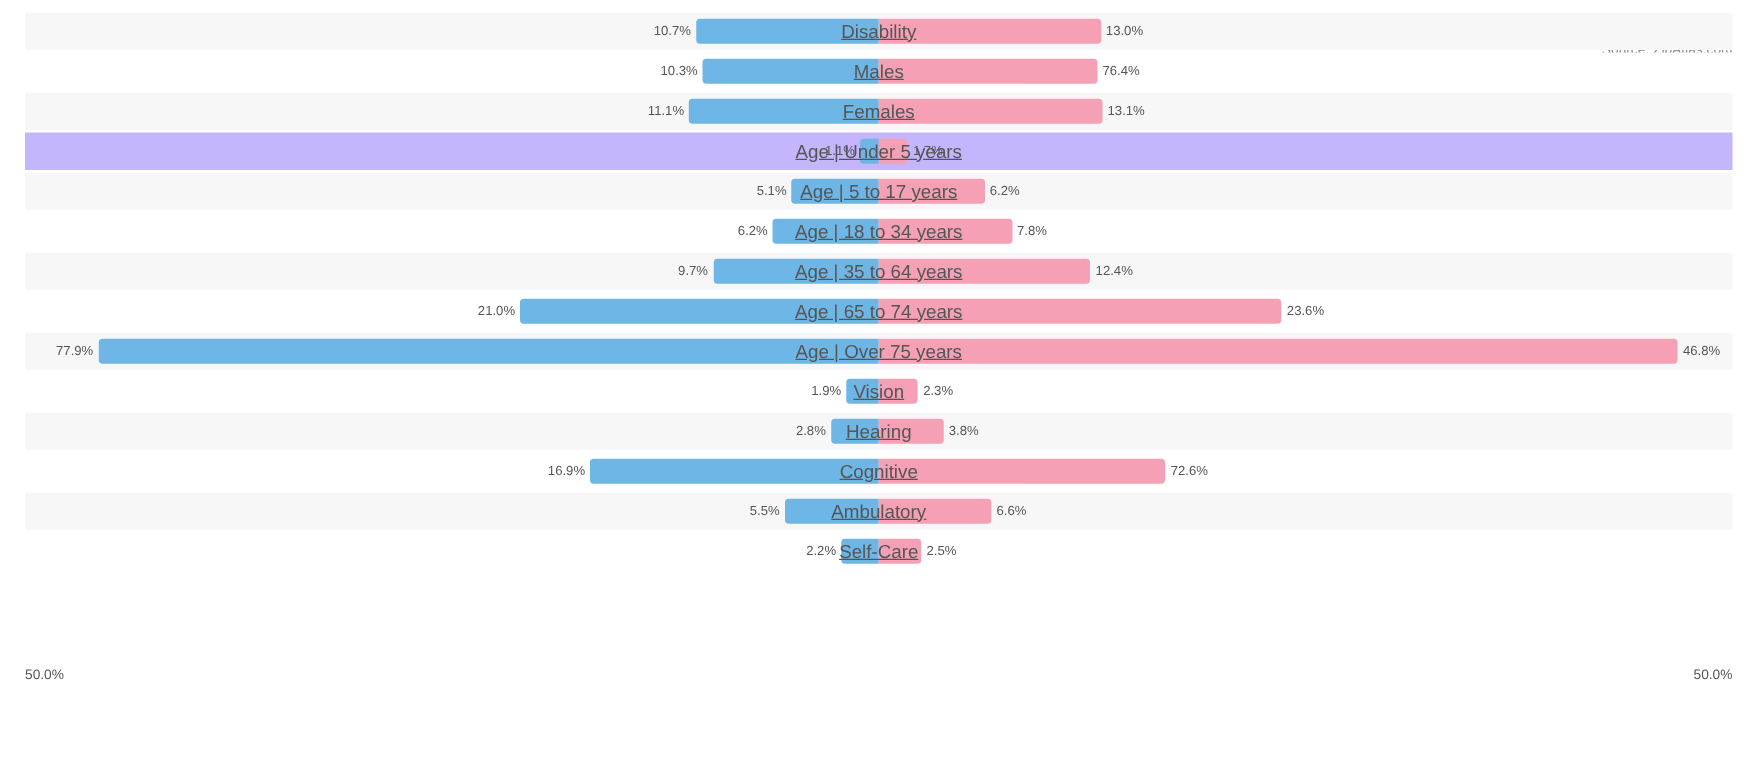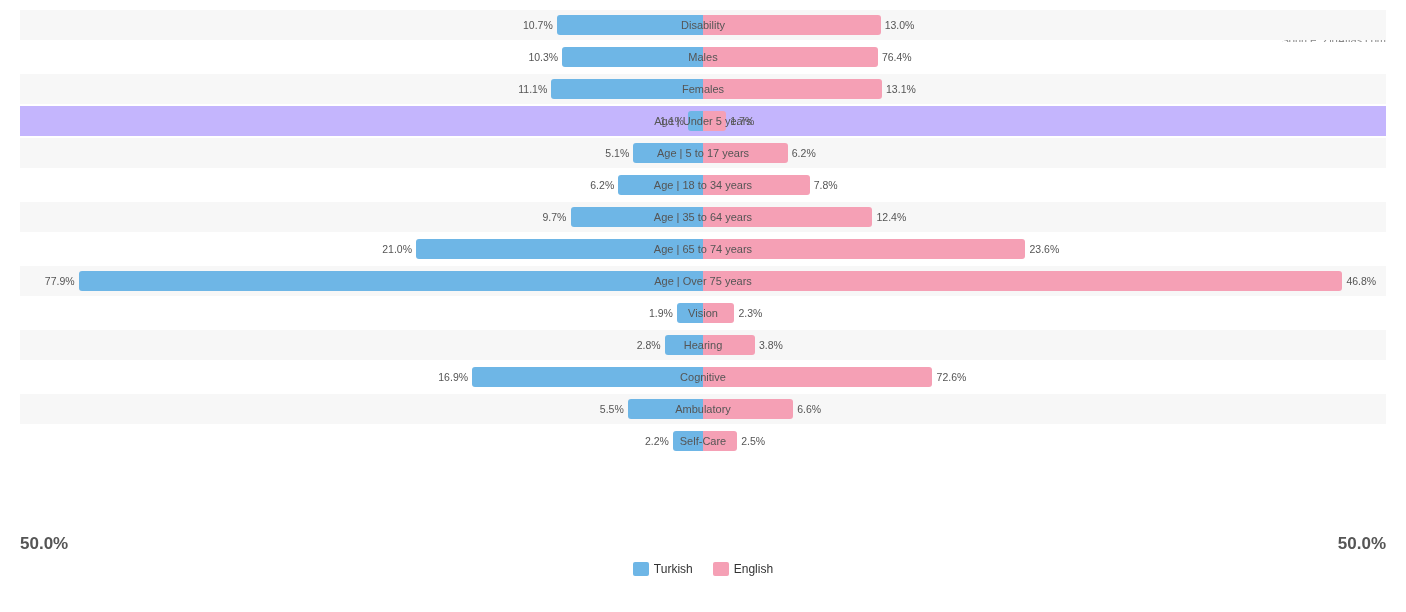--- a/index.html
+++ b/index.html
@@ -55,25 +55,26 @@
       align-items: center;
       width: 100%;
       height: 100%;
       position: relative;
     }
     
     .label {
       position: absolute;
       left: 50%;
       transform: translateX(-50%);
-      font-size: 11px;
+      font-size: 15px;
       color: #555;
       white-space: nowrap;
       z-index: 10;
       background: transparent;
+      text-decoration: underline;
     }
     
     .bar-left {
       position: absolute;
       right: 50%;
       background: #6eb6e6;
       height: 20px;
       border-radius: 3px 0 0 3px;
     }
     
@@ -97,23 +98,22 @@
       color: #555;
       white-space: nowrap;
       z-index: 11;
     }
     .axis-row {
       display: flex;
       justify-content: space-between;
       padding: 4px 0;
     }
     .axis-label {
-      font-size: 17px;
-      color: #555;
-      font-weight: bold;
+      font-size: 11px;
+      color: #555;
     }
     .legend {
       display: flex;
       justify-content: center;
       gap: 20px;
       margin-top: 4px;
     }
     .legend-item {
       display: flex;
       align-items: center;
@@ -261,23 +261,13 @@
           <span class="value-right" style="left: 52.8%; top: 50%; transform: translateY(-50%);">2.5%</span>
         </div>
       </div>
     </div>
 
   <div class="axis-row">
     <span class="axis-label">50.0%</span>
     <span class="axis-label">50.0%</span>
   </div>
 
-  <div class="legend">
-    <div class="legend-item">
-      <div class="legend-color" id="legend-turkish-color" style="background: rgb(110, 182, 230);"></div>
-      <span>Turkish</span>
-    </div>
-    <div class="legend-item">
-      <div class="legend-color" id="legend-english-color" style="background: rgb(245, 160, 181);"></div>
-      <span>English</span>
-    </div>
-  </div>
 </div>
 
 </body></html>

